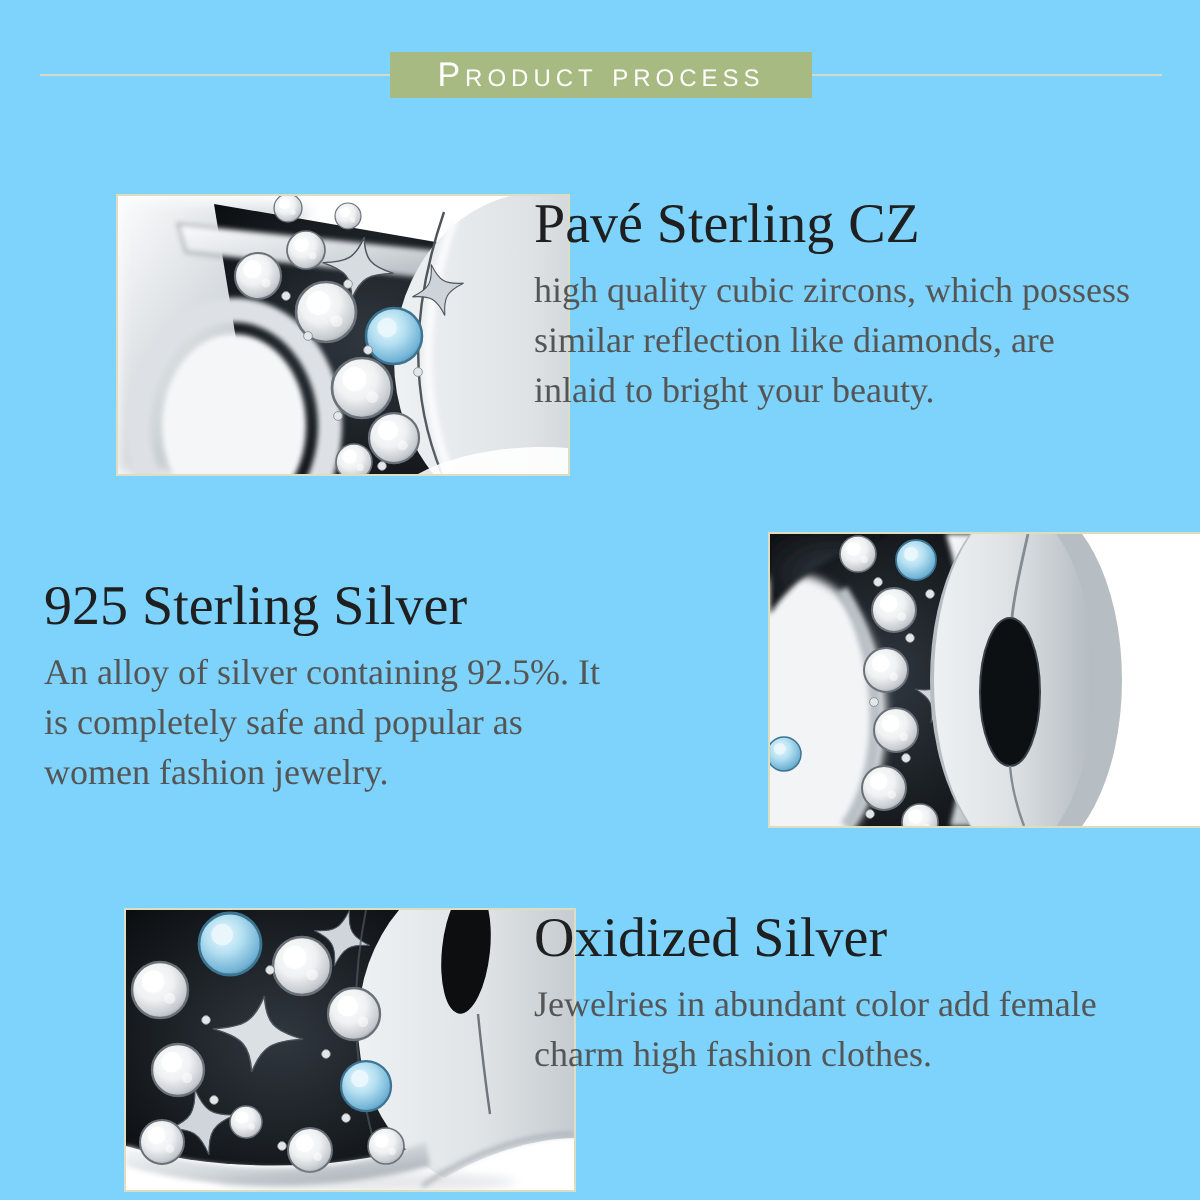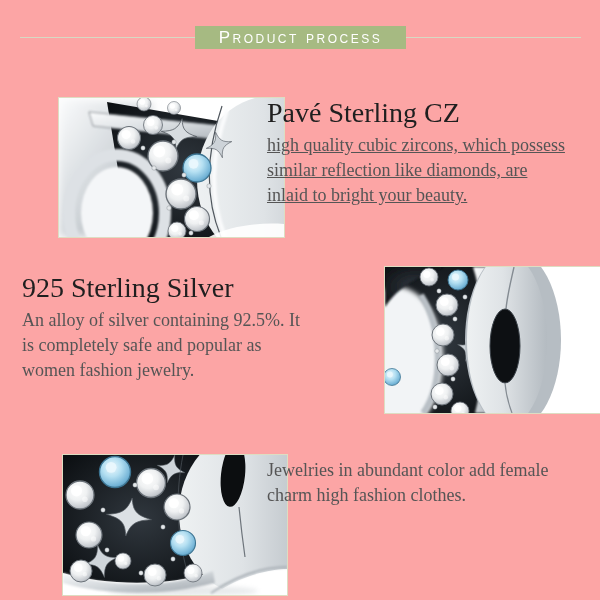--- a/index.html
+++ b/index.html
@@ -1,37 +1,37 @@
 <!DOCTYPE html>
 <html><head>
 <meta charset="utf-8">
 <style>
   html,body{margin:0;padding:0;background:#ffffff;}
-  .stage{position:relative;width:600px;height:600px;background:#fca5a5;overflow:hidden;
+  .stage{position:relative;width:600px;height:600px;background:#7dd3fc;overflow:hidden;
          font-family:"Liberation Serif",serif;}
   
   .hline{position:absolute;top:37px;height:1px;background:#d6d9c3;}
   .hline.left{left:20px;width:175px;}
   .hline.right{left:406px;width:175px;}
   .hbox{position:absolute;left:195px;top:26px;width:211px;height:23px;background:#a6ba82;
         display:flex;align-items:center;justify-content:center;}
   .hbox span{font-family:"Liberation Sans",sans-serif;font-variant:small-caps;
              color:#ffffff;font-size:17px;letter-spacing:2.5px;line-height:1;}
   
   .photo{position:absolute;background:#ffffff;border:1px solid #ddddc2;box-sizing:border-box;}
   .photo svg{display:block;width:100%;height:100%;}
   .photo1{left:18px;top:81px;width:227px;height:141px;}
   .photo2{left:344px;top:250px;width:227px;height:148px;}
   .photo3{left:22px;top:438px;width:226px;height:142px;}
   
   .txt{position:absolute;}
   .txt h2{margin:0;font-size:28px;font-weight:400;color:#1f1f1f;line-height:32px;}
   .txt p{margin:4px 0 0;font-size:18px;line-height:25px;color:#555555;}
-  .txt.s1{left:267px;top:97px;}  .txt.s1 p{width:301px;text-decoration:underline;}
-  .txt.s2{left:22px; top:272px;} .txt.s2 p{width:285px;}
+  .txt.s1{left:267px;top:97px;}  .txt.s1 p{width:301px;}
+  .txt.s2{left:22px; top:288px;} .txt.s2 p{width:285px;}
   .txt.s3{left:267px;top:454px;} .txt.s3 p{width:301px;}
 </style>
 </head>
 <body>
 
 <svg width="0" height="0" style="position:absolute" aria-hidden="true">
   <defs>
     <linearGradient id="gSilver" x1="0" y1="0" x2="1" y2="1">
       <stop offset="0" stop-color="#fbfcfd"></stop>
         <stop offset="0.5" stop-color="#d2d7db"></stop>
@@ -208,16 +208,17 @@
         <use href="#dot" transform="translate(100,72)"></use>
           <use href="#dot" transform="translate(44,95)"></use>
         <use href="#dot" transform="translate(78,118)"></use>
           <use href="#dot" transform="translate(110,104)"></use>
       </g>
       <ellipse cx="120" cy="136" rx="75" ry="5" fill="#b9c0c5" opacity="0.35" filter="url(#b2)"></ellipse>
     </svg>
   </figure>
 
   <div class="txt s3">
+    <h2>Oxidized Silver</h2>
     <p>Jewelries in abundant color add female charm high fashion clothes.</p>
   </div>
 
 </div>
 
 </body></html>

